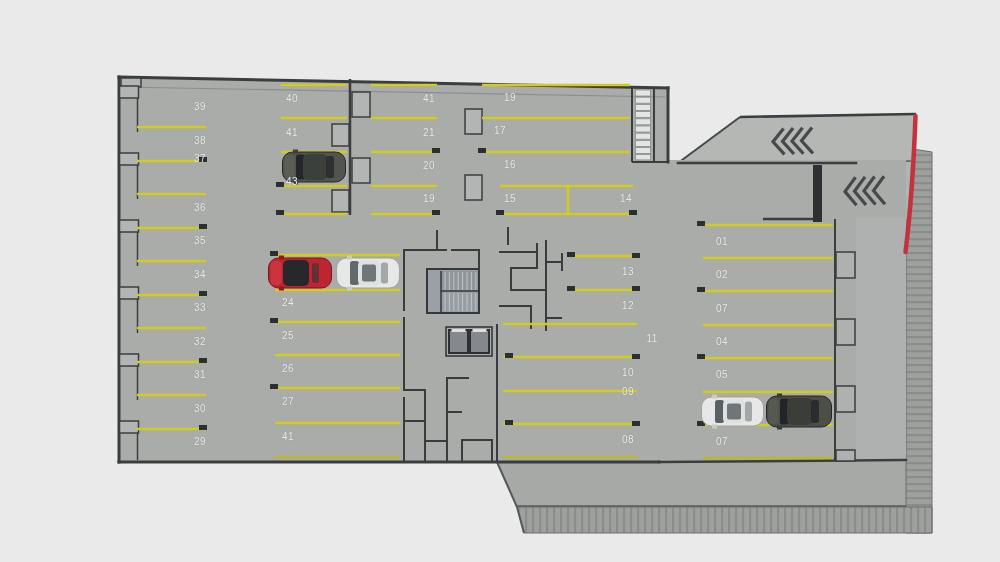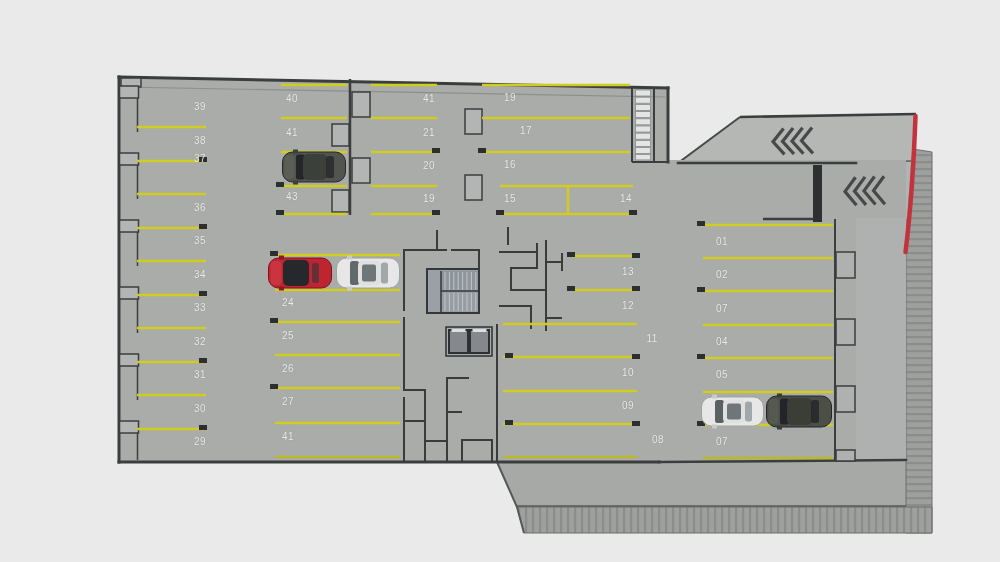--- a/index.html
+++ b/index.html
@@ -342,45 +342,45 @@
 <div class="spot-label" style="left:200px;top:241px">35</div>
 <div class="spot-label" style="left:200px;top:275px">34</div>
 <div class="spot-label" style="left:200px;top:308px">33</div>
 <div class="spot-label" style="left:200px;top:342px">32</div>
 <div class="spot-label" style="left:200px;top:375px">31</div>
 <div class="spot-label" style="left:200px;top:409px">30</div>
 <div class="spot-label" style="left:200px;top:442px">29</div>
 
 <div class="spot-label" style="left:292px;top:99px">40</div>
 <div class="spot-label" style="left:292px;top:133px">41</div>
-<div class="spot-label" style="left:292px;top:197px">43</div>
+<div class="spot-label" style="left:292px;top:182px">43</div>
 
 <div class="spot-label" style="left:288px;top:303px">24</div>
 <div class="spot-label" style="left:288px;top:336px">25</div>
 <div class="spot-label" style="left:288px;top:369px">26</div>
 <div class="spot-label" style="left:288px;top:402px">27</div>
 <div class="spot-label" style="left:288px;top:437px">41</div>
 
 <div class="spot-label" style="left:429px;top:99px">41</div>
 <div class="spot-label" style="left:429px;top:133px">21</div>
 <div class="spot-label" style="left:429px;top:166px">20</div>
 <div class="spot-label" style="left:429px;top:199px">19</div>
 
 <div class="spot-label" style="left:510px;top:98px">19</div>
-<div class="spot-label" style="left:526px;top:131px">17</div>
+<div class="spot-label" style="left:500px;top:131px">17</div>
 <div class="spot-label" style="left:510px;top:165px">16</div>
 <div class="spot-label" style="left:510px;top:199px">15</div>
 <div class="spot-label" style="left:626px;top:199px">14</div>
 
 <div class="spot-label" style="left:628px;top:272px">13</div>
 <div class="spot-label" style="left:628px;top:306px">12</div>
 <div class="spot-label" style="left:652px;top:339px">11</div>
 <div class="spot-label" style="left:628px;top:373px">10</div>
-<div class="spot-label" style="left:628px;top:406px">09</div>
-<div class="spot-label" style="left:658px;top:440px">08</div>
+<div class="spot-label" style="left:628px;top:392px">09</div>
+<div class="spot-label" style="left:628px;top:440px">08</div>
 
 <div class="spot-label" style="left:722px;top:242px">01</div>
 <div class="spot-label" style="left:722px;top:275px">02</div>
 <div class="spot-label" style="left:722px;top:309px">07</div>
 <div class="spot-label" style="left:722px;top:342px">04</div>
 <div class="spot-label" style="left:722px;top:375px">05</div>
 <div class="spot-label" style="left:722px;top:442px">07</div>
 
 </div>
 

